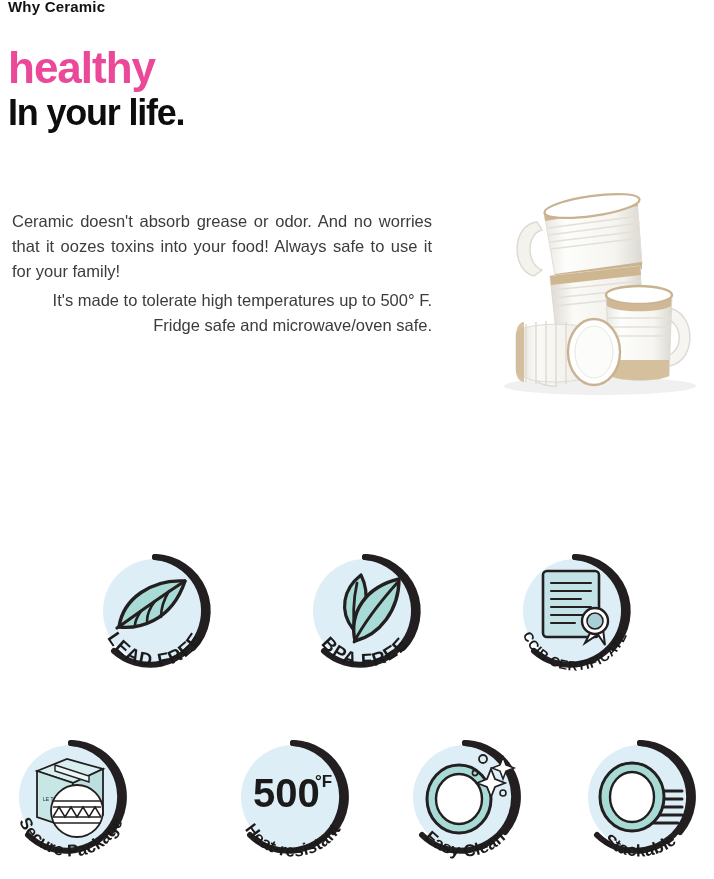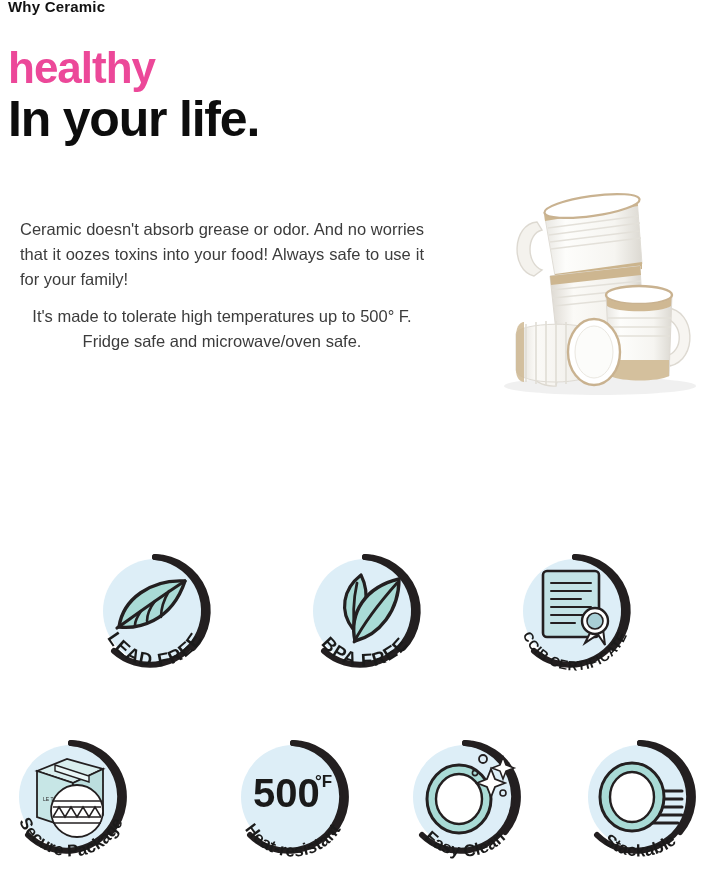--- a/index.html
+++ b/index.html
@@ -34,42 +34,42 @@
   }
   .headline-1 {
     display: block;
     font-size: 44px;
     font-weight: bold;
     color: #ec4899;
     letter-spacing: -1px;
   }
   .headline-2 {
     display: block;
-    font-size: 50px;
+    font-size: 36px;
     font-weight: bold;
     color: #0d0d0d;
     letter-spacing: -1.2px;
     margin-top: 6px;
   }
 
   .body-copy {
     position: absolute;
     left: 8px;
     top: 205px;
     width: 428px;
     font-size: 16.5px;
     line-height: 25px;
     color: #3c3c3c;
     text-align: justify;
   }
   .body-copy p {
-    margin: 12px;
+    margin: 4px;
   }
   .body-copy p.last {
-    text-align: center;
+    text-align: right;
   }
 
   
   .photo {
     position: absolute;
     left: 482px;
     top: 190px;
     width: 228px;
     height: 208px;
   }

